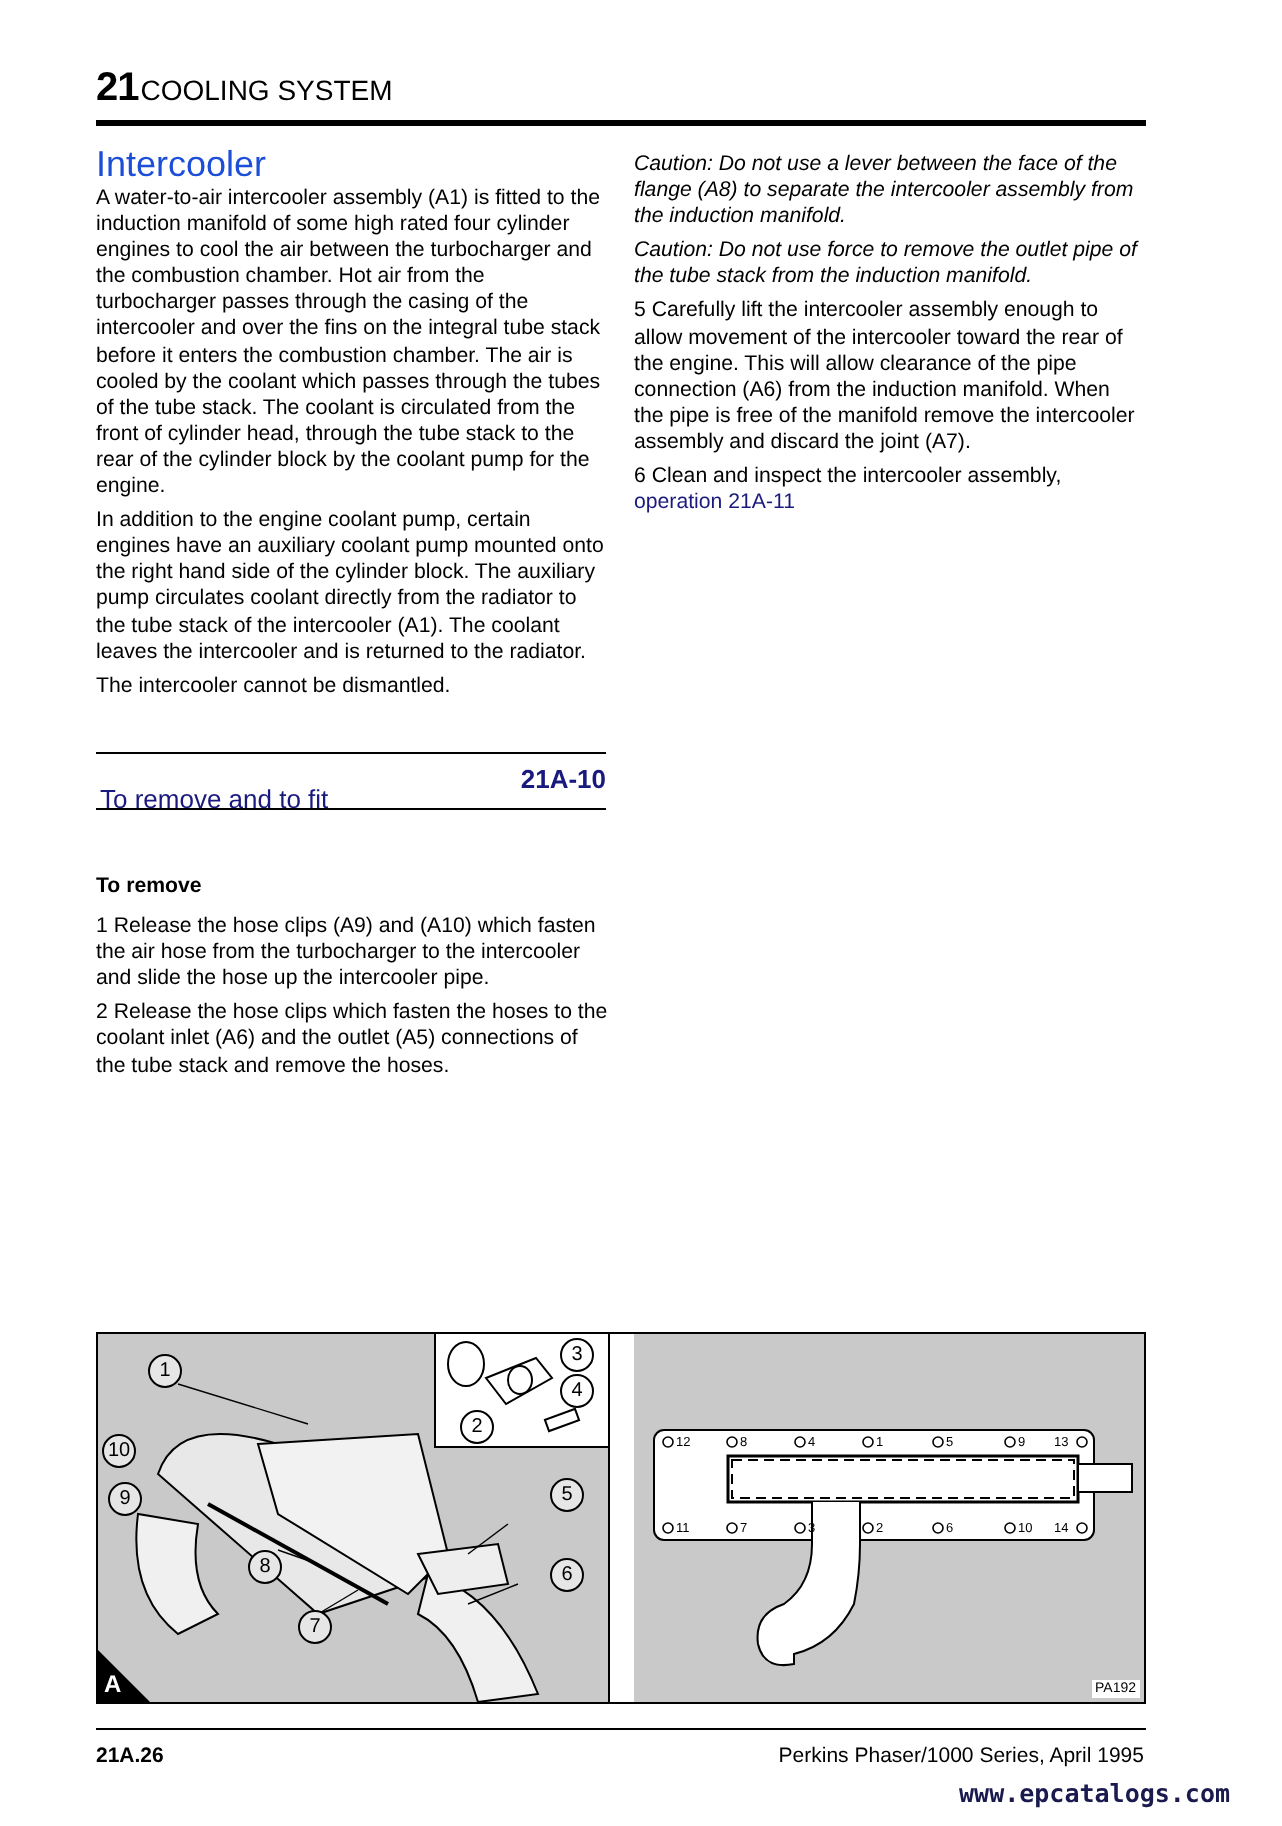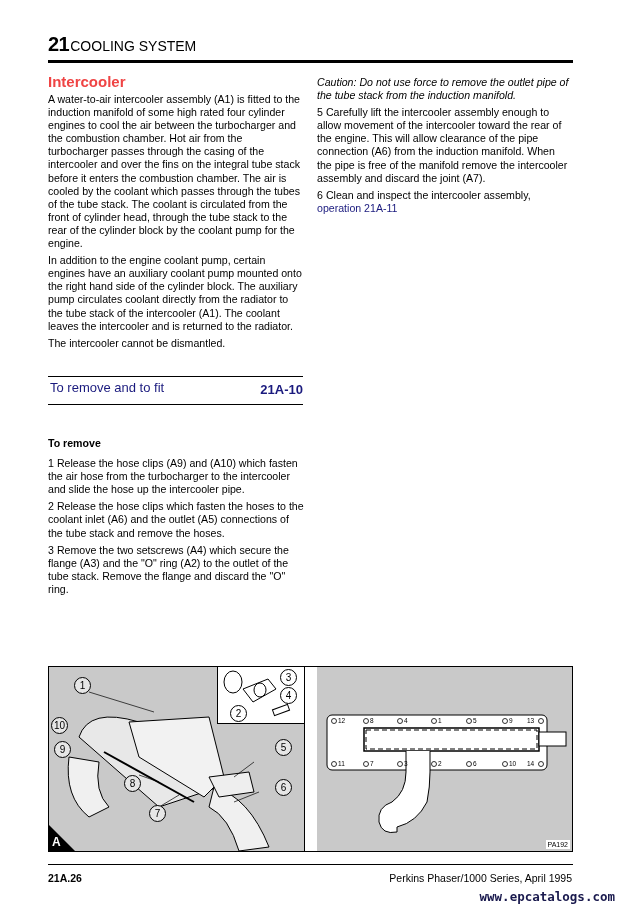--- a/index.html
+++ b/index.html
@@ -6,29 +6,29 @@
   body { width: 641px; height: 913px; position: relative; overflow: hidden;
          font-family: "Liberation Sans", sans-serif; color: #000; }
   .header { position: absolute; left: 48px; top: 33px; font-size: 14px; }
   .header .num { font-size: 20px; font-weight: bold; letter-spacing: -0.5px; }
   .header .title { font-size: 14px; margin-left: 1px; }
   .header-rule { position: absolute; left: 48px; top: 60px; width: 525px; height: 3px; background: #000; }
 
   .col { position: absolute; font-size: 10.6px; line-height: 13.1px; }
   .col-left { left: 48px; top: 74px; width: 255px; }
   .col-right { left: 317px; top: 76px; width: 255px; }
-  .h2 { font-size: 15px; font-weight: bold; color: #ef4444; margin: 0 0 3px 0; line-height: 16px; }
+  .h2 { font-size: 18px; font-weight: normal; color: #1d4ed8; margin: 0 0 3px 0; line-height: 16px; }
   p { margin: 0 0 4px 0; }
   .caution { font-style: italic; }
   .link { color: #1a1a7e; text-align: center; }
   .step-num { font-weight: normal; margin-right: 3px; }
 
   .section-bar { position: absolute; left: 48px; top: 376px; width: 255px; height: 27px;
                  border-top: 1px solid #000; border-bottom: 1px solid #000; }
-  .section-bar .t { position: absolute; left: 2px; top: 3px; font-size: 13px; color: #1a1a7e; }
+  .section-bar .t { position: absolute; left: 2px; top: 15px; font-size: 13px; color: #1a1a7e; }
   .section-bar .code { position: absolute; right: 0; top: 5px; font-size: 13px; font-weight: bold; color: #1a1a7e; }
   .col-left2 { left: 48px; top: 409px; width: 258px; }
   .subhead { font-weight: bold; margin-bottom: 7px; margin-top: 28px; }
 
   .figure { position: absolute; left: 48px; top: 666px; width: 525px; height: 186px;
             border: 1px solid #000; box-sizing: border-box; background: #fff; }
   .fig-a { position: absolute; left: 0; top: 0; width: 255px; height: 184px; background: #c9c9c9; }
   .fig-gap { position: absolute; left: 255px; top: 0; width: 12px; height: 184px; background: #fff;
              border-left: 1px solid #000; border-right: 1px solid #000; }
   .fig-b { position: absolute; left: 268px; top: 0; width: 255px; height: 184px; background: #c9c9c9; }
@@ -65,24 +65,24 @@
 
 <div class="section-bar">
   <span class="t">To remove and to fit</span>
   <span class="code">21A-10</span>
 </div>
 
 <div class="col col-left2">
   <div class="subhead">To remove</div>
   <p><span class="step-num">1</span><span>Release the hose clips (A9) and (A10) which fasten the air hose from the turbocharger to the intercooler and slide the hose up the intercooler pipe.</span></p>
   <p><span class="step-num">2</span><span>Release the hose clips which fasten the hoses to the coolant inlet (A6) and the outlet (A5) connections of the tube stack and remove the hoses.</span></p>
-  <p><span class="step-num">3</span><span>Remove the two setscrews (A4) which secure the flange (A3) and the "O" ring (A2) to the outlet of the tube stack. Remove the flange and discard the "O" ring.</span></p>
 </div>
 
 <div class="col col-right">
+  <p class="caution">Caution: Do not use a lever between the face of the flange (A8) to separate the intercooler assembly from the induction manifold.</p>
   <p class="caution">Caution: Do not use force to remove the outlet pipe of the tube stack from the induction manifold.</p>
   <p><span class="step-num">5</span><span>Carefully lift the intercooler assembly enough to allow movement of the intercooler toward the rear of the engine. This will allow clearance of the pipe connection (A6) from the induction manifold. When the pipe is free of the manifold remove the intercooler assembly and discard the joint (A7).</span></p>
   <p><span class="step-num">6</span><span>Clean and inspect the intercooler assembly,</span><br><span class="link">operation 21A-11</span></p>
 </div>
 
 <div class="figure">
   <div class="fig-a">
     <svg width="255" height="184" viewBox="0 0 255 184">
       <path d="M30 70 Q40 40 90 55 L160 60 L170 120 L110 140 Z" fill="#e8e8e8" stroke="#000" stroke-width="1"></path>
       <path d="M80 55 L160 50 L175 110 L155 130 L90 90 Z" fill="#f2f2f2" stroke="#000" stroke-width="1"></path>

